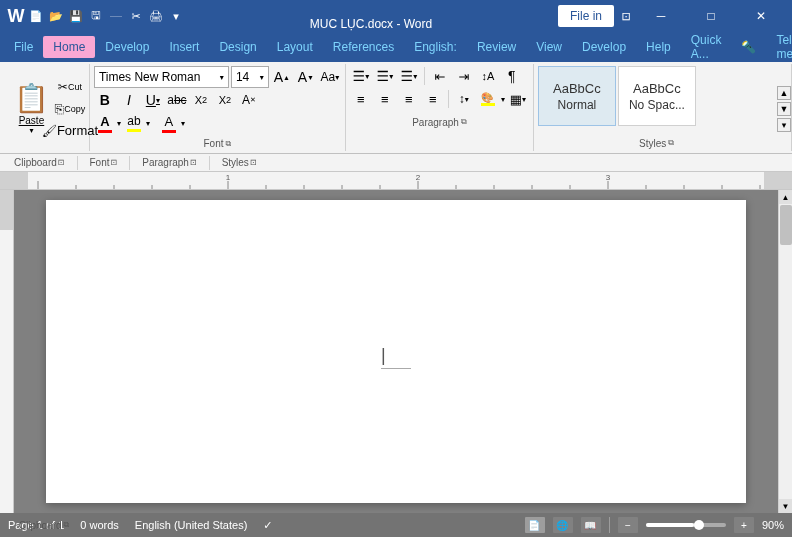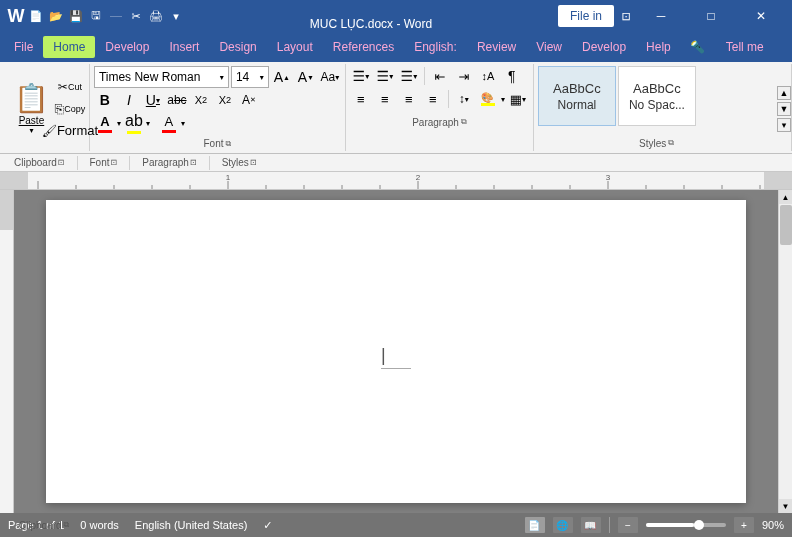--- a/index.html
+++ b/index.html
@@ -24,27 +24,27 @@
 
     
     #menu-bar {
       background: #2b579a;
       height: 30px;
       display: flex;
       align-items: center;
       padding: 0 4px;
     }
     .menu-item {
-      color: #f9a8d4;
+      color: #7dd3fc;
       padding: 4px 10px;
       font-size: 12px;
       cursor: pointer;
       border-radius: 2px;
     }
-    .menu-item.active { background: #bef264; color: #2b579a; }
+    .menu-item.active { background: #f9a8d4; color: #2b579a; }
     .paste-btn {
       display: flex;
       flex-direction: column;
       align-items: center;
       justify-content: center;
       padding: 2px 6px;
       cursor: pointer;
       border-radius: 2px;
       min-width: 44px;
     }
@@ -260,20 +260,21 @@
   <div class="menu-item">Develop</div>
   <div class="menu-item">Insert</div>
   <div class="menu-item">Design</div>
   <div class="menu-item">Layout</div>
   <div class="menu-item">References</div>
   <div class="menu-item">English:</div>
   <div class="menu-item">Review</div>
   <div class="menu-item">View</div>
   <div class="menu-item">Develop</div>
   <div class="menu-item">Help</div>
+  <div class="menu-item">Quick A...</div>
   <div class="menu-item">🔦</div>
   <div class="menu-item">Tell me</div>
 
 </div>
 
 <div class="ribbon-main">
 
   <div class="grp-wrap" style="flex-direction:row; align-items:stretch;">
     <div style="display:flex;flex-direction:column;align-items:center;justify-content:center;padding:0 4px;">
       <div class="paste-btn">
@@ -316,21 +317,21 @@
       <div class="font-btn" title="Superscript" style="font-size:11px;">X<sup>2</sup></div>
       <div class="font-btn" title="Clear All Formatting" style="font-size:12px;">A<sub style="font-size:7px;">✕</sub></div>
     </div>
     <div class="font-row3">
       <div class="font-btn" title="Font Color" style="flex-direction:column;height:22px;">
         <span style="font-size:13px;font-weight:bold;">A</span>
         <span class="color-bar" style="background:#ff0000;"></span>
       </div>
       <span style="font-size:8px;cursor:pointer;margin-left:-1px;">▾</span>
       <div class="font-btn" title="Text Highlight Color" style="flex-direction:column;height:22px;">
-        <span style="font-size:16px;">ab</span>
+        <span style="font-size:12px;">ab</span>
         <span class="color-bar" style="background:#ffff00;"></span>
       </div>
       <span style="font-size:8px;cursor:pointer;margin-left:-1px;">▾</span>
       <div style="width:4px;"></div>
       <div class="font-btn" style="flex-direction:column;height:22px;">
         <span style="font-size:13px;">A</span>
         <span class="color-bar" style="background:#ff0000;"></span>
       </div>
       <span style="font-size:8px;cursor:pointer;margin-left:-1px;">▾</span>
     </div>

